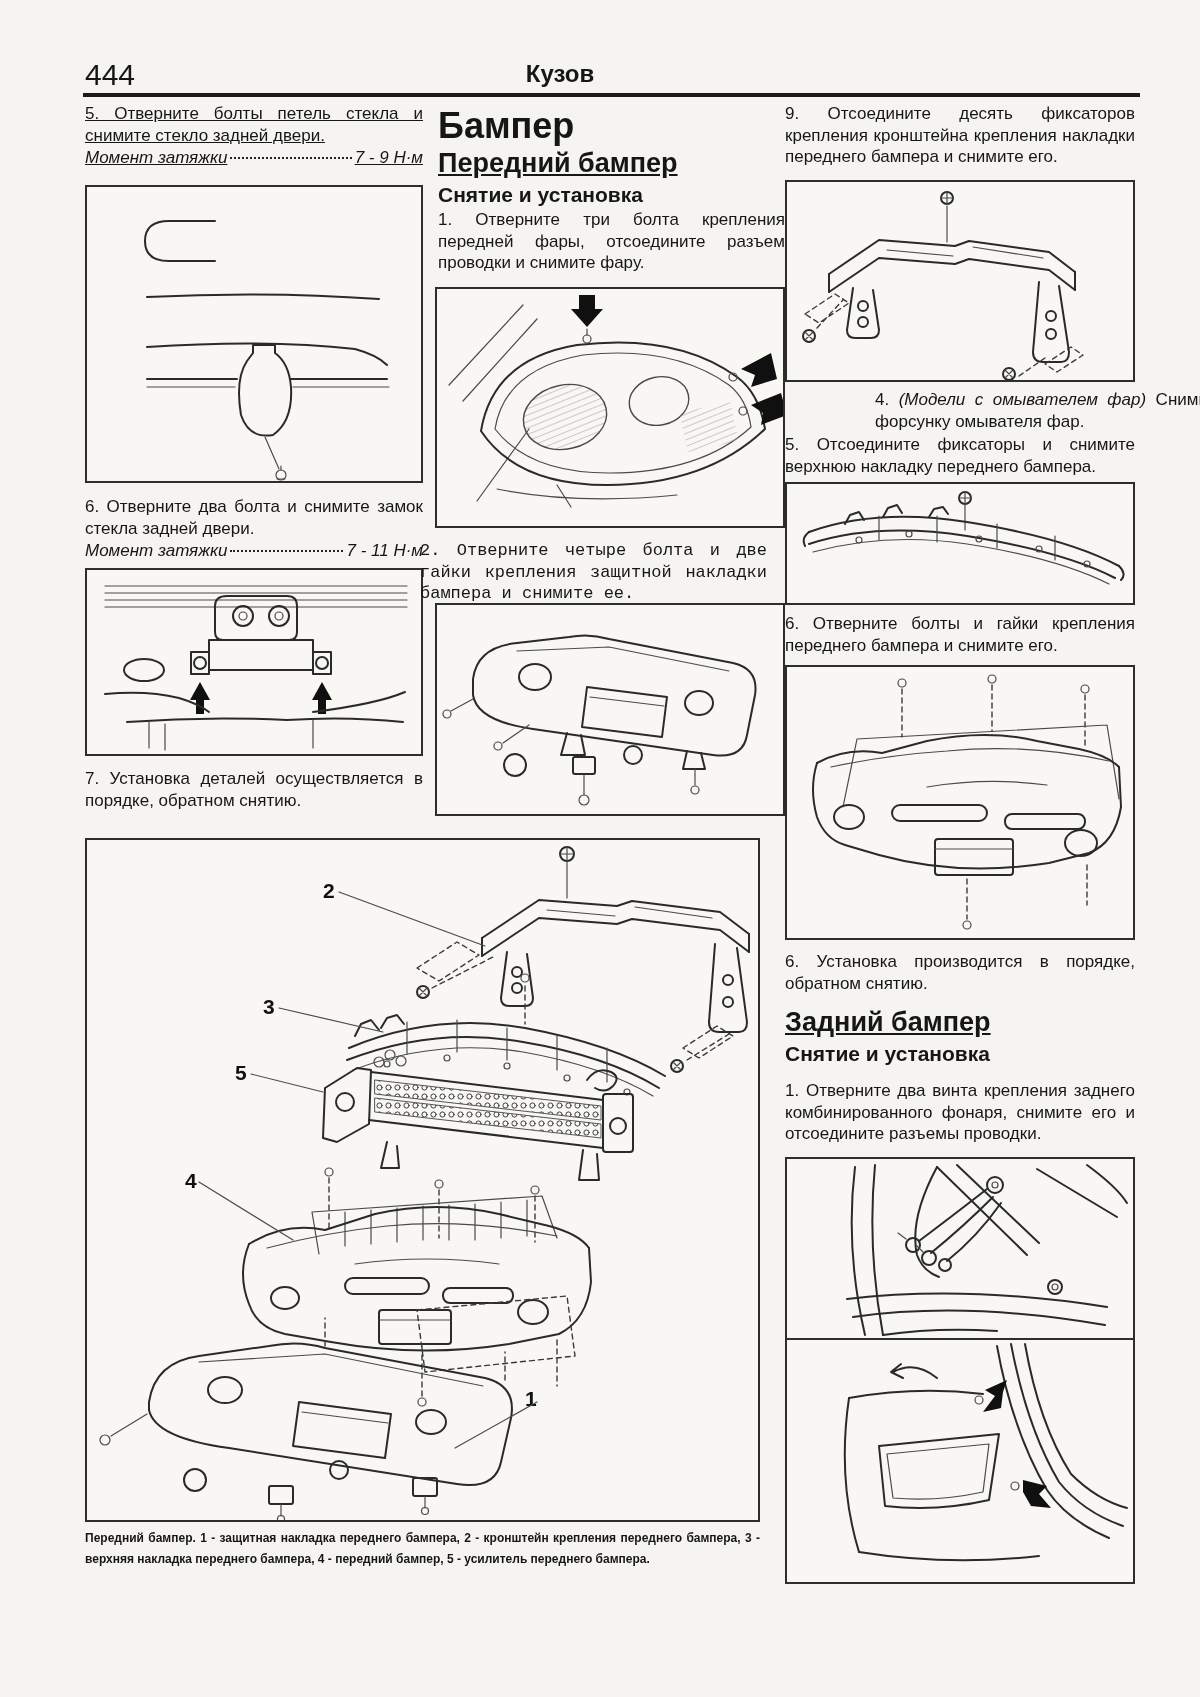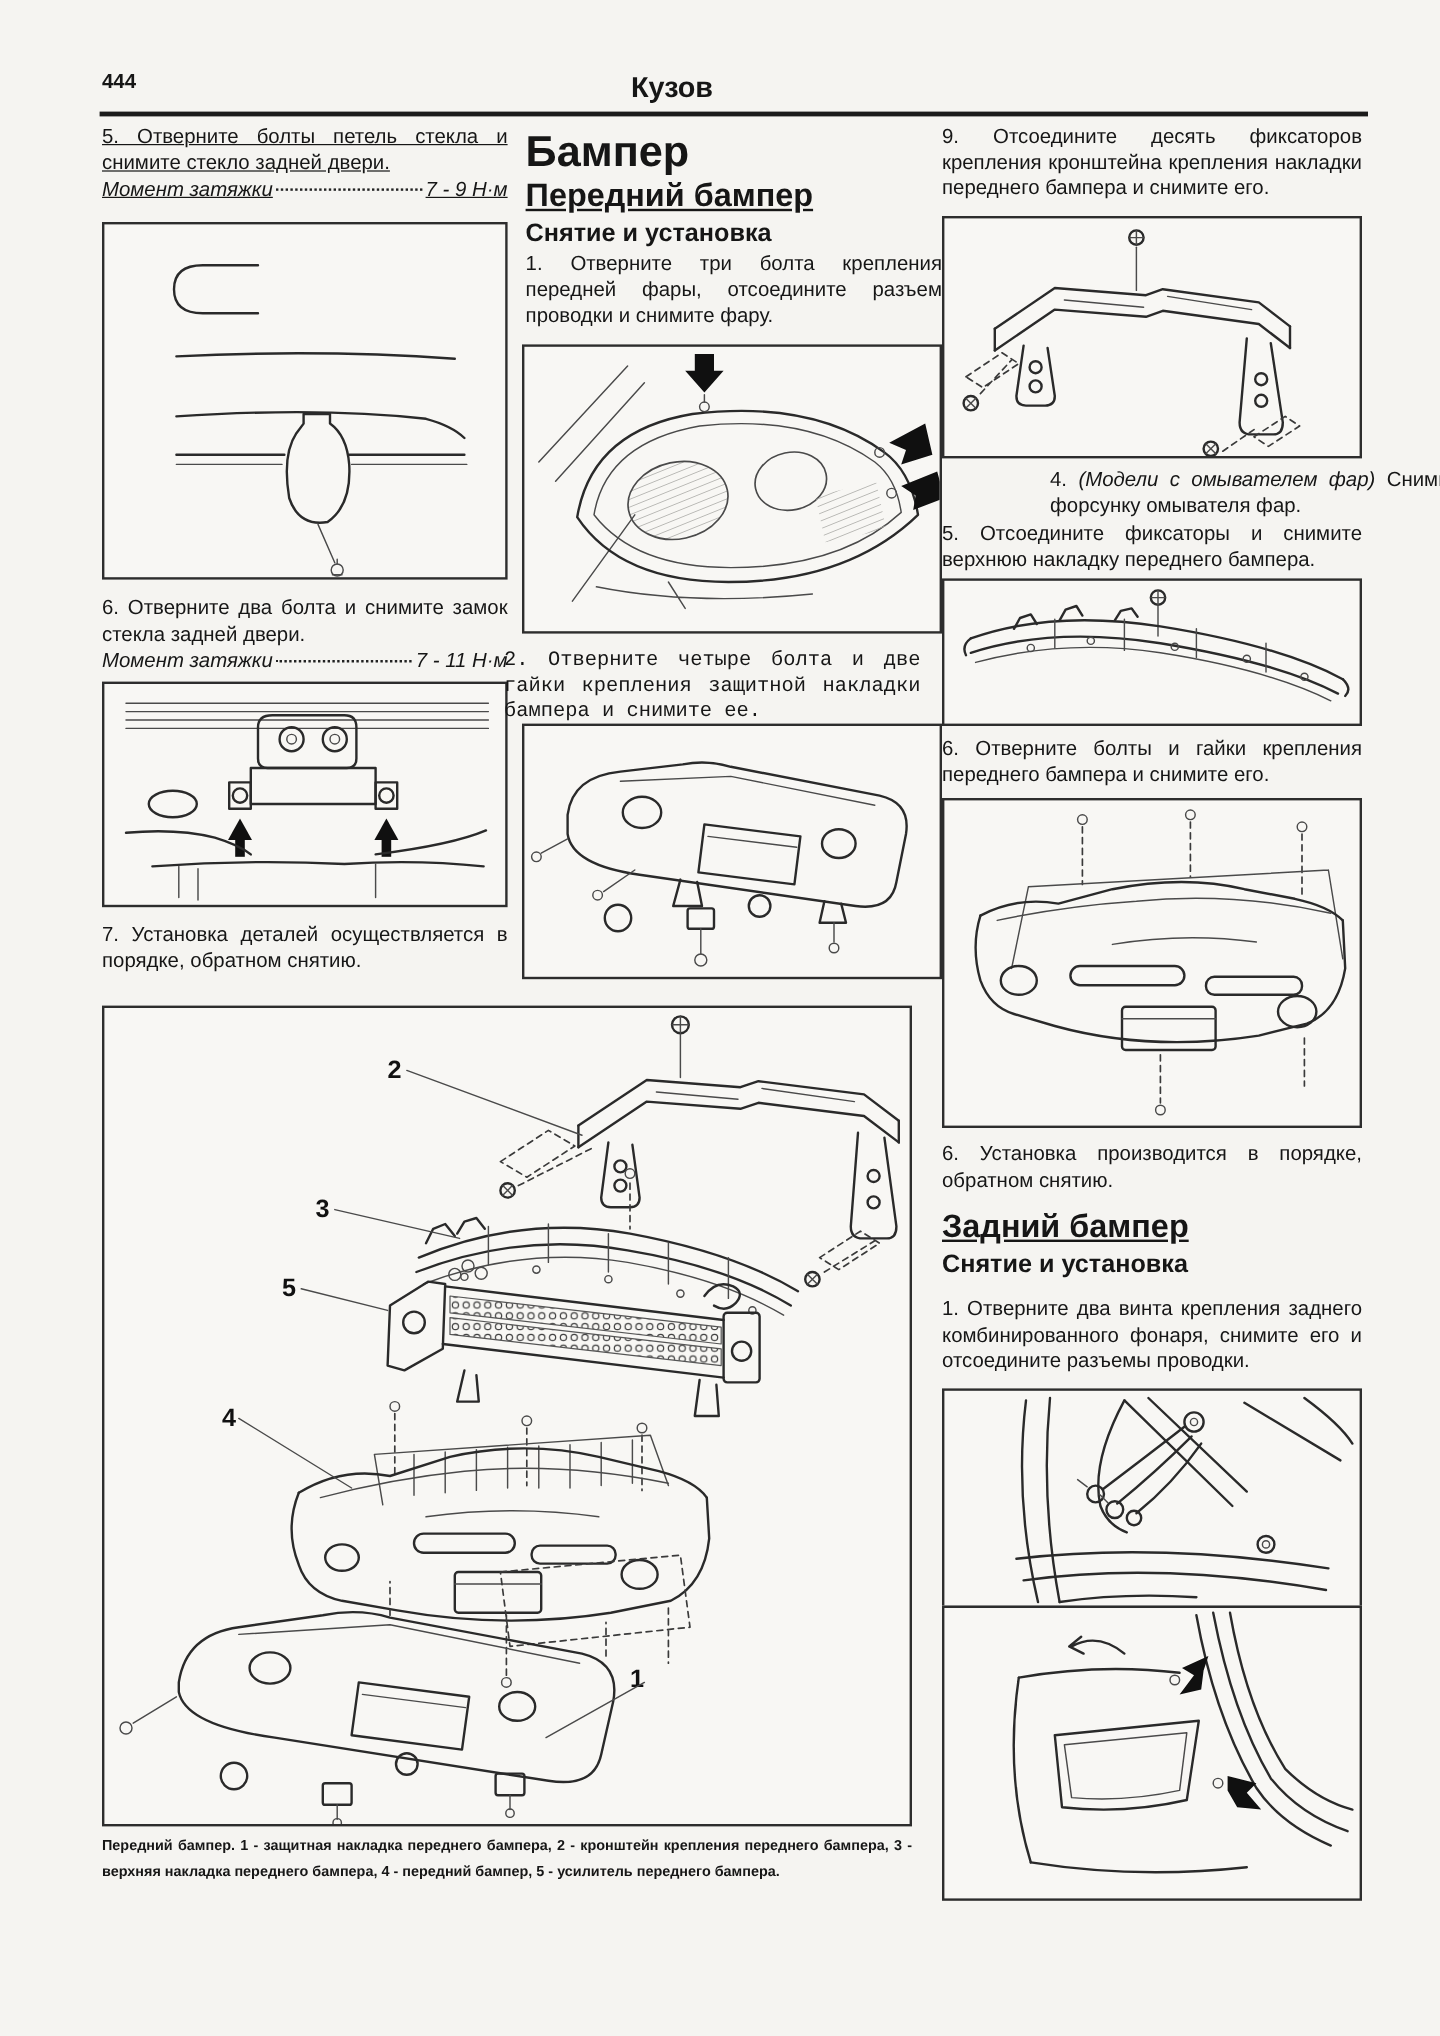--- a/index.html
+++ b/index.html
@@ -13,21 +13,21 @@
   .abs{position:absolute;}
   .txt{font-size:17px;line-height:21.5px;text-align:justify;}
   .txt p{margin:0;}
   .torq{display:flex;align-items:baseline;font-style:italic;margin-top:1px;}
   .torq .dots{flex:1;border-bottom:2.2px dotted #222;margin:0 3px;transform:translateY(-4px);}
   .box{position:absolute;border:2.2px solid #2d2d2d;background:#f8f7f4;box-sizing:border-box;}
   .box svg{display:block;width:100%;height:100%;}
   .h-chapter{font-size:36px;font-weight:bold;line-height:40px;margin:0;}
   .h-section{font-size:27px;font-weight:bold;line-height:31px;margin:2px 0 0 0;text-decoration:underline;}
   .h-sub{font-size:21px;font-weight:bold;line-height:25px;margin:3px 0 2px 0;}
-  .pagenum{font-size:17px;font-weight:bold;}
+  .pagenum{font-size:30px;font-weight:normal;}
   .pagetitle{font-size:24px;font-weight:bold;}
   .rule{position:absolute;background:#1b1b1b;}
   .caption{font-size:12px;line-height:21px;font-weight:bold;text-align:justify;}
   svg{stroke-linecap:round;stroke-linejoin:round;}
   .ln{stroke:#2a2a2a;stroke-width:2;fill:none;}
   .thin{stroke:#4a4a4a;stroke-width:1.2;fill:none;}
   .dash{stroke:#3a3a3a;stroke-width:1.4;fill:none;stroke-dasharray:5 4;}
   .blk{fill:#101010;stroke:none;}
   .lbl{font-family:"Liberation Sans",sans-serif;font-size:21px;font-weight:bold;fill:#111;stroke:none;}
 </style>

